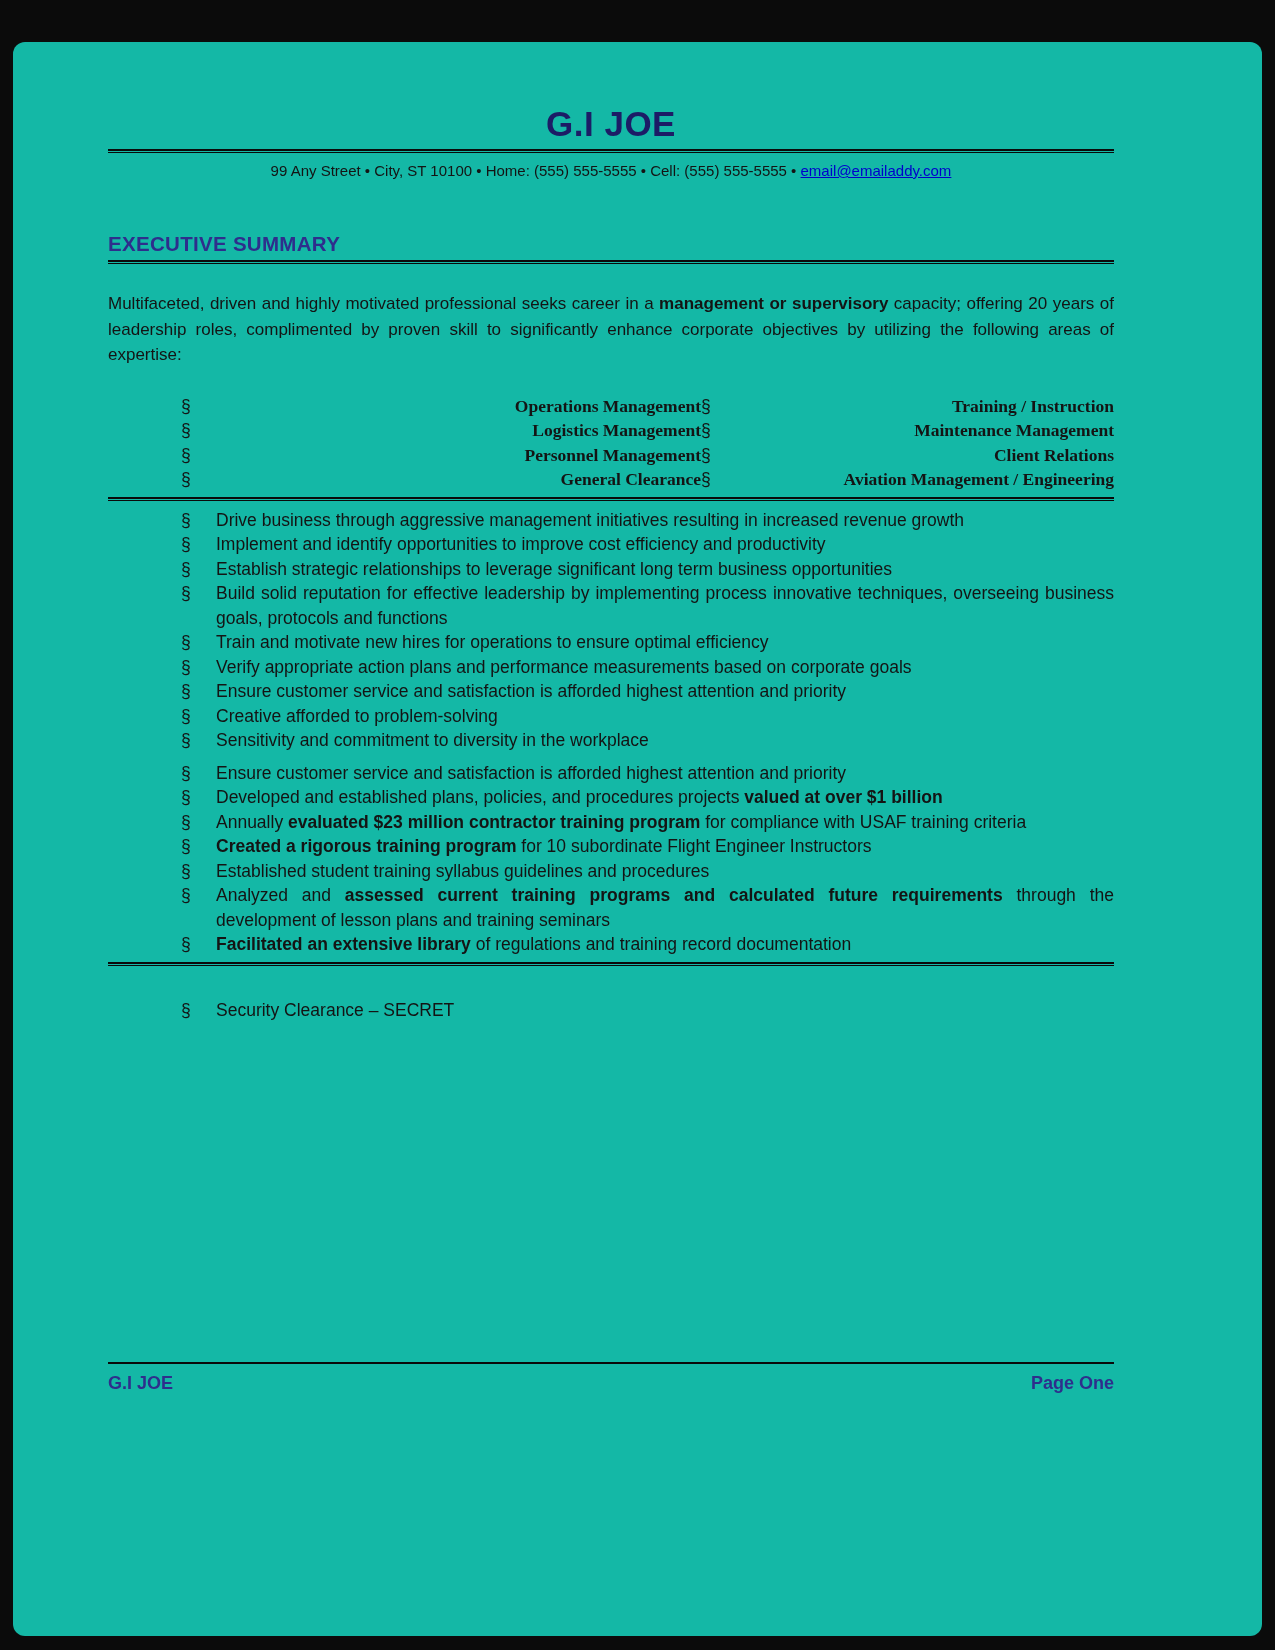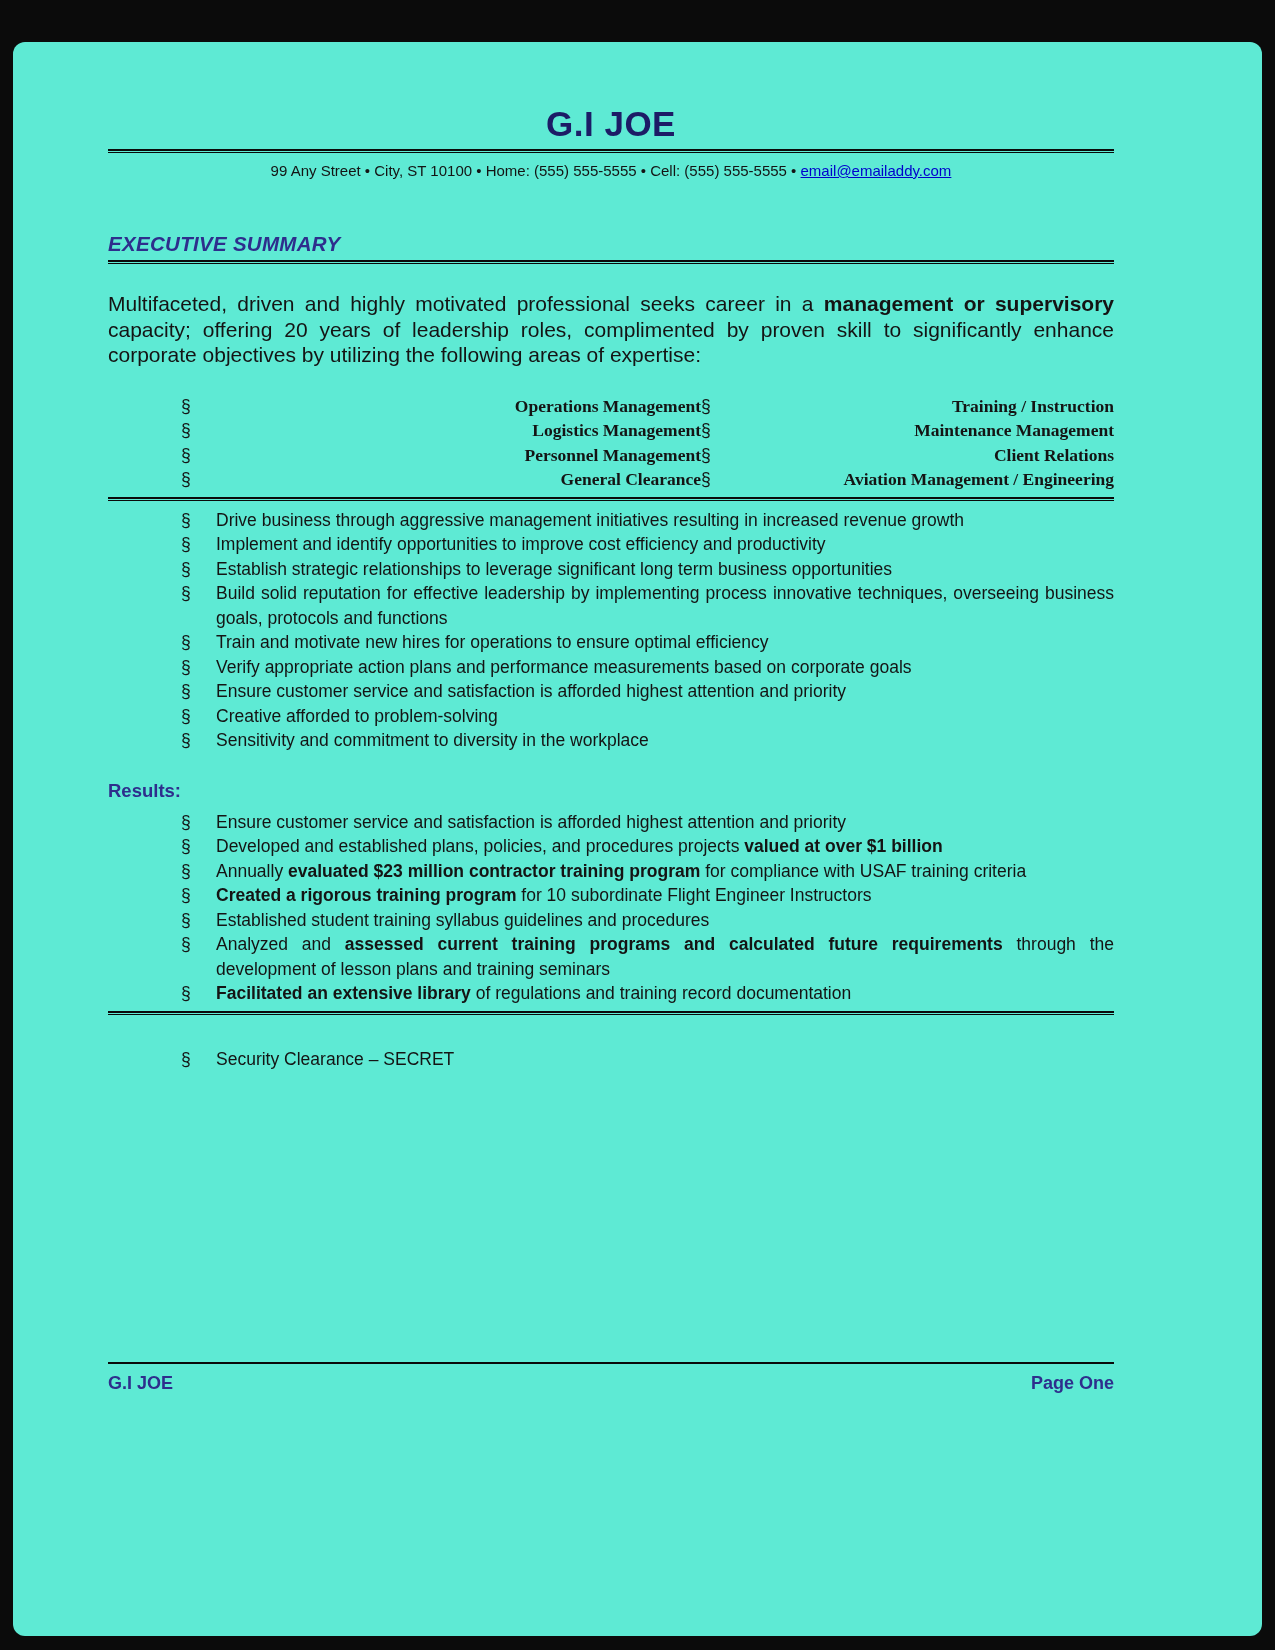--- a/index.html
+++ b/index.html
@@ -7,21 +7,21 @@
   body {
     background: #0b0b0b;
     font-family: "Liberation Sans", "DejaVu Sans", sans-serif;
     color: #141414;
     position: relative;
     overflow: hidden;
   }
   .page {
     position: absolute;
     top: 42px; left: 13px; right: 13px; bottom: 14px;
-    background: #5eead4;
+    background: #14b8a6;
     border-radius: 12px;
     padding: 0 148px 0 95px;
   }
   h1.title {
     padding-top: 62px;
     text-align: center;
     font-size: 35px;
     line-height: 40px;
     font-weight: bold;
     letter-spacing: 0.5px;
@@ -40,29 +40,28 @@
     line-height: 22px;
     color: #141414;
   }
   .contact a { color: #0000cc; text-decoration: underline; cursor: pointer; }
   h2.sec {
     font-size: 20.5px;
     line-height: 23px;
     font-weight: bold;
     letter-spacing: 0.3px;
     color: #2e2e8c;
-    font-style: italic;
   }
   .sec-rule { margin-top: 5px; }
   .mt-exec { margin-top: 50px; }
   .mt-mq   { margin-top: 48px; }
   .mt-clr  { margin-top: 52px; }
   p.intro {
     margin-top: 27px;
-    font-size: 21px;
+    font-size: 17px;
     line-height: 25.5px;
     text-align: justify;
   }
   .bullet-row { display: flex; line-height: 24.5px; font-size: 17.5px; }
   .bullet { flex: 0 0 35px; width: 35px; }
   .btext  { flex: 1; text-align: justify; }
   .bold   { font-weight: bold; }
   .expertise {
     margin: 26px 0 0 73px;
     display: grid;
@@ -178,21 +177,20 @@
     <div class="bullet-row">
         <span class="bullet">§</span>
         <span class="btext">Creative afforded to problem-solving</span>
       </div>
     <div class="bullet-row">
         <span class="bullet">§</span>
         <span class="btext">Sensitivity and commitment to diversity in the workplace</span>
       </div>
   </div>
 
-  <div class="sub-label" style="margin-top:26px;">Results:</div>
   <div class="blist blist-results">
     <div class="bullet-row">
         <span class="bullet">§</span>
         <span class="btext"><span>Ensure customer service and satisfaction is afforded highest attention and priority</span><strong></strong><span></span></span>
       </div>
     <div class="bullet-row">
         <span class="bullet">§</span>
         <span class="btext"><span>Developed and established plans, policies, and procedures projects </span><strong>valued at over $1 billion</strong><span></span></span>
       </div>
     <div class="bullet-row">

